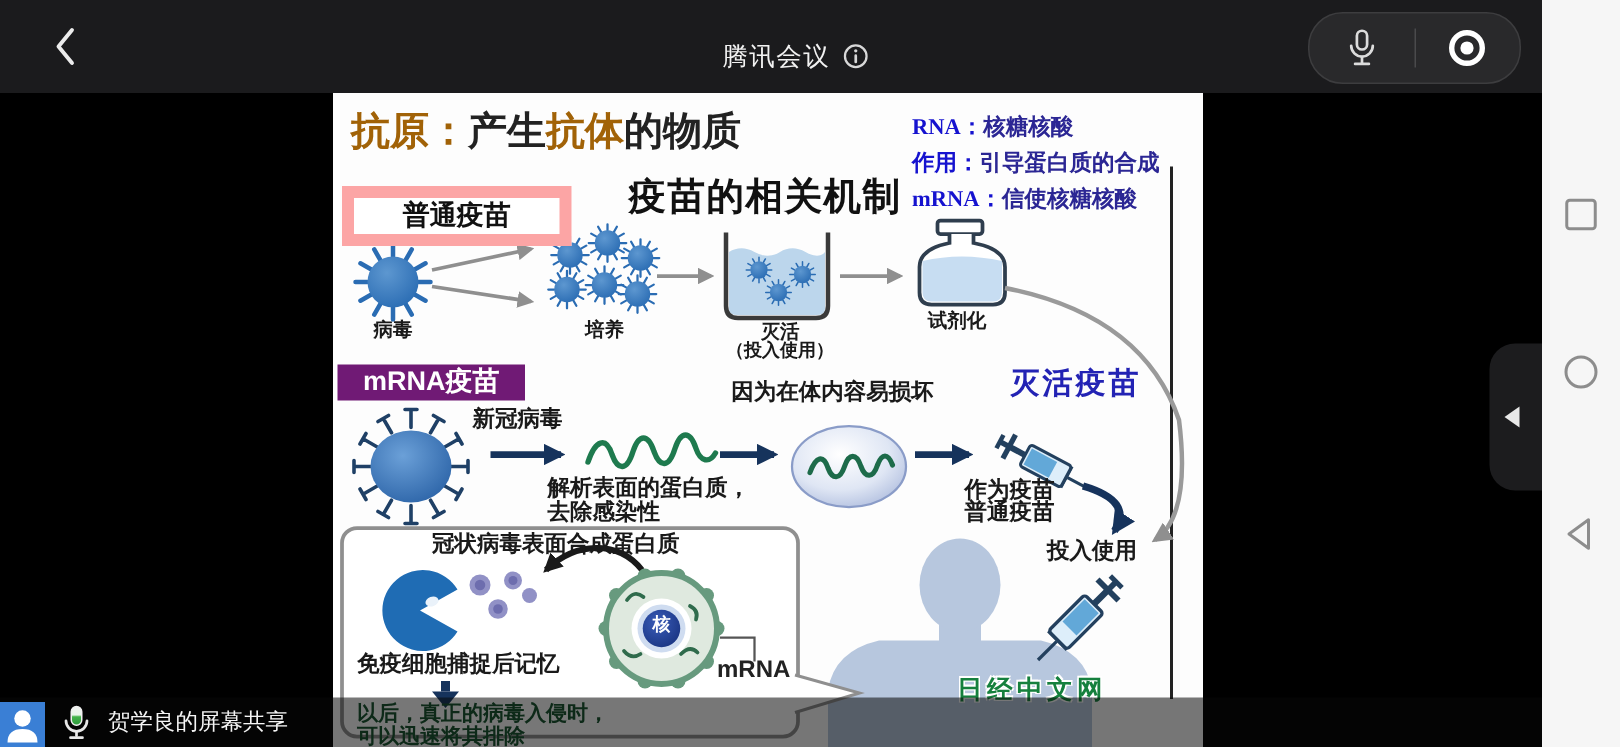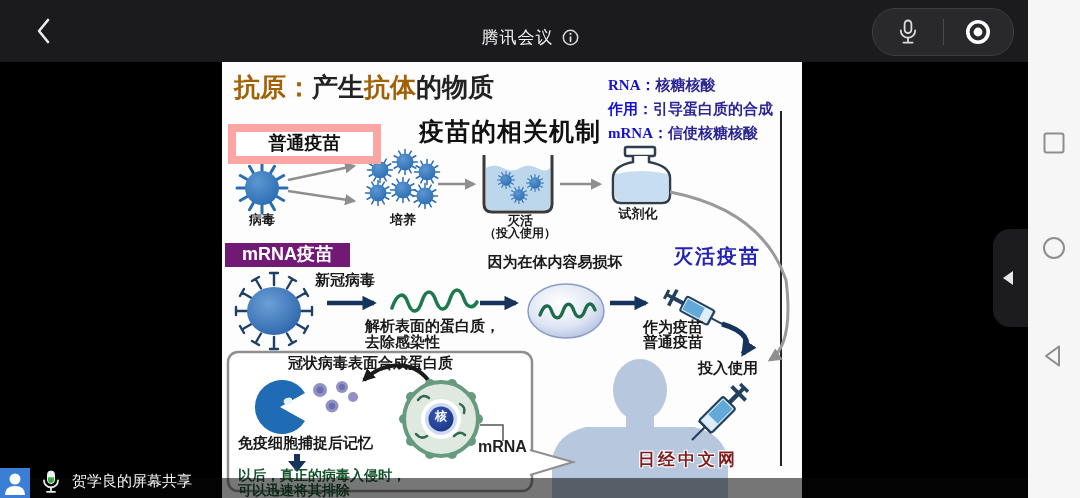--- a/index.html
+++ b/index.html
@@ -32,27 +32,27 @@
   .badge2{left:3px;top:181px;width:125px;height:24px;background:#701a75;color:#fff;
           display:flex;align-items:center;justify-content:center;font-size:18px;}
   .lab13{font-size:13px;text-align:center;}
   .lab15{font-size:15px;}
   .inact{left:451px;top:183px;font-size:20px;color:#2323b4;font-family:"Liberation Serif",serif;letter-spacing:2px;}
   .wrapnote{left:262px;top:192px;width:142px;text-align:center;font-size:15px;line-height:16px;}
   .bubble-title{left:66px;top:293px;font-size:15px;}
   .after{color:#14532d;font-size:14px;}
   .nucleus{left:209px;top:348px;width:20px;text-align:center;color:#fff;font-size:12px;}
   .mrna-lab{left:256px;top:376px;font-size:16px;font-weight:bold;color:#222;}
-  .watermark{left:416px;top:389px;font-size:17px;letter-spacing:3px;color:#7f1d1d;
+  .watermark{left:416px;top:389px;font-size:17px;letter-spacing:3px;color:#15803d;
              text-shadow:-1px -1px 0 #fff,1px -1px 0 #fff,-1px 1px 0 #fff,1px 1px 0 #fff;}
   
   .handle{position:absolute;left:993px;top:229px;width:35px;height:98px;background:#1c1c1e;
           border-radius:17px 0 0 17px;cursor:pointer;display:flex;align-items:center;}
   
-  .sharebar{position:absolute;left:0;bottom:0;width:1028px;height:20px;
+  .sharebar{position:absolute;left:0;bottom:0;width:1028px;height:33px;
             background:rgba(8,8,8,0.55);display:flex;align-items:flex-end;}
   .avatar{width:30px;height:30px;background:#3a7fd5;flex:0 0 auto;}
   .share-mic{margin:0 0 4px 12px;}
   .share-text{color:#f5f5f5;font-size:15px;margin:0 0 7px 12px;}
   
   .navstrip{position:absolute;right:0;top:0;width:52px;height:498px;background:#f6f6f6;}
   .navstrip .nicon{position:absolute;left:14px;cursor:pointer;}
 </style>
 </head>
 <body>

